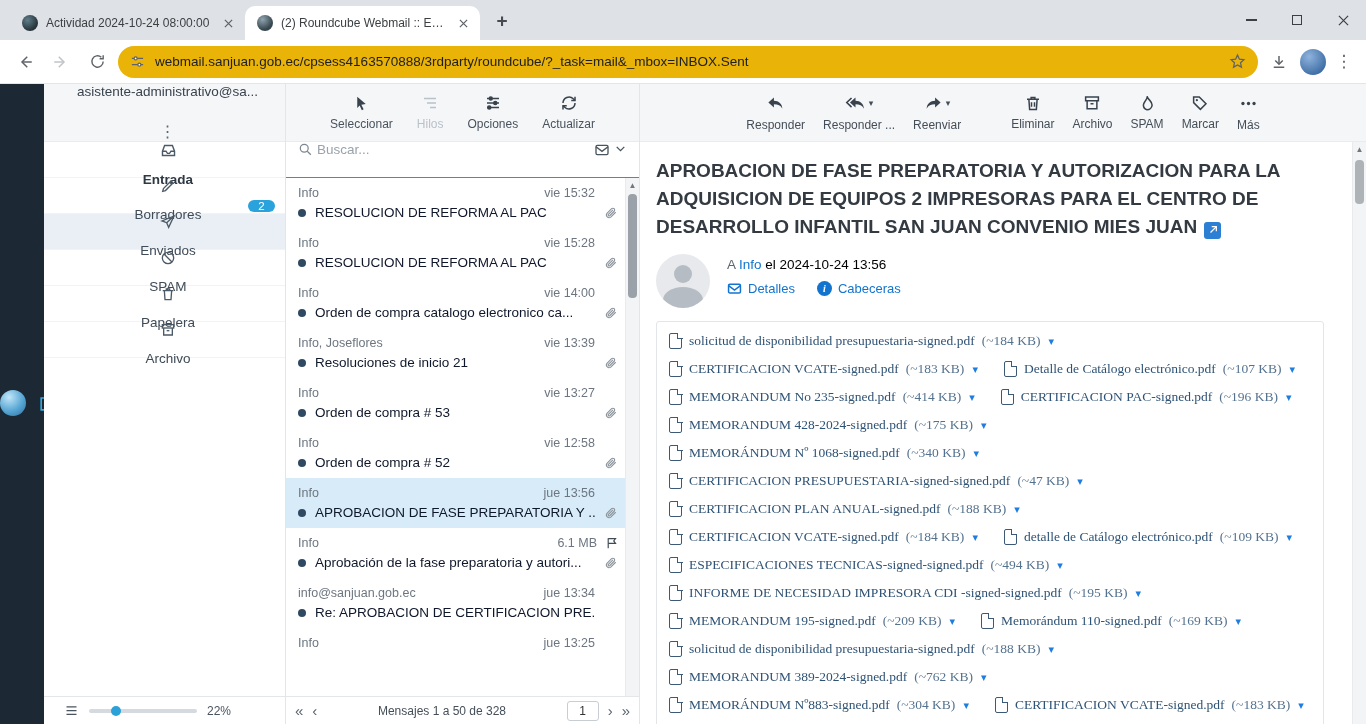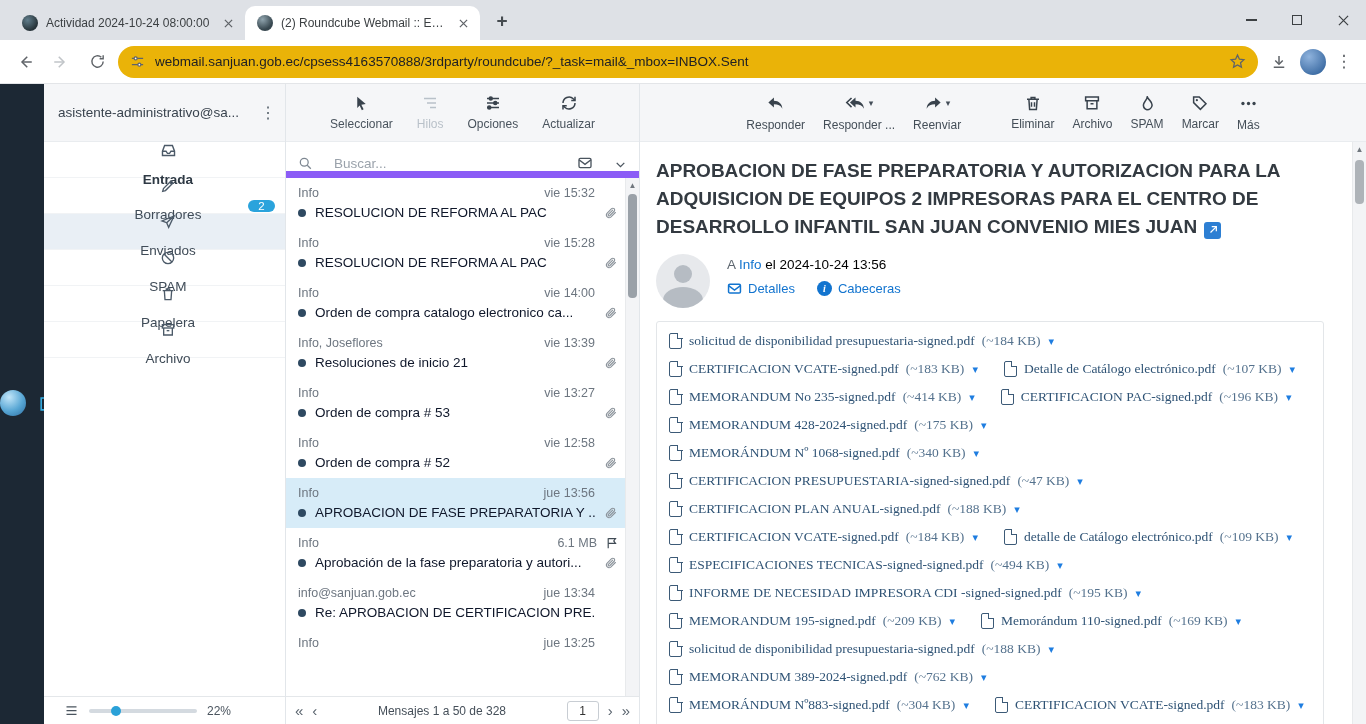--- a/index.html
+++ b/index.html
@@ -36,41 +36,41 @@
   .rail { width:44px; background:#1c2834; display:flex; align-items:center; padding:8px 0 10px; gap:12px; flex-shrink:0; }
   .rail-ic { width:32px; height:30px; display:flex; align-items:center; justify-content:center; color:#7e95aa; }
   .rail-ic.active { background:#2492d0; border-radius:6px; color:#fff; }
   .logo-sphere { width:26px; height:26px; border-radius:50%; background:radial-gradient(circle at 35% 28%, #c2e6f9, #57a6d4 55%, #2d6da0); }
   .cp-logo { color:#ff6c2c; font-size:13px; font-weight:bold; }
   .rail-spacer { flex:1; }
   .help-glyph { color:#dde5ec; font-size:15px; font-weight:bold; }
 
   
   .folderpanel { width:242px; border-right:1px solid #e2e6ea; display:flex; flex-direction:column; background:#fff; flex-shrink:0; }
-  .fp-header { height:58px; background:#f5f6f8; border-bottom:1px solid #e9ecef; display:flex; align-items:center; padding:0 8px 0 14px; gap:4px; }
+  .fp-header { height:58px; background:#f5f6f8; border-bottom:1px solid #e9ecef; display:flex; align-items:center; padding:0 8px 0 14px; gap:4px;flex-direction:column; }
   .fp-account { flex:1; font-size:13.5px; color:#39434e; white-space:nowrap; overflow:hidden; }
   .kebab-v { color:#5b6670; font-size:16px; width:18px; text-align:center; }
   .folders { flex:1; overflow:hidden; }
   .folder { height:36px; display:flex; align-items:center; gap:13px; padding:0 10px 0 17px; font-size:13.5px; color:#3f4b57; border-bottom:1px solid #f1f3f5;flex-direction:column; }
   .folder .f-ic { color:#4c5a68; display:flex; width:18px; justify-content:center; }
   .folder.selected { background:#e9eff5; }
   .folder.unread .f-label { font-weight:bold; color:#2e3944; }
   .badge { margin-left:auto; background:#2aa3dc; color:#fff; font-size:11.5px; min-width:27px; height:17px; border-radius:9px; display:flex; align-items:center; justify-content:center; padding:0 7px; }
   .fp-footer { height:28px; border-top:1px solid #e4e7ea; display:flex; align-items:center; gap:10px; padding:0 10px 0 20px; flex-shrink:0; }
   .slider-track { width:108px; height:4px; background:#d4dae0; border-radius:2px; position:relative; }
   .slider-fill { width:22%; height:100%; background:#2aa1d8; border-radius:2px; }
   .slider-knob { position:absolute; left:20%; top:-3px; width:10px; height:10px; border-radius:50%; background:#2aa1d8; }
   .zoom-label { font-size:12px; color:#4a545e; }
 
   
   .listpanel { width:354px; border-right:1px solid #e2e6ea; display:flex; flex-direction:column; background:#fff; position:relative; flex-shrink:0; }
   .lp-toolbar { height:58px; background:#f5f6f8; border-bottom:1px solid #e9ecef; display:flex; align-items:center; justify-content:center; gap:24px; flex-shrink:0; }
   .tb-btn { display:flex; flex-direction:column; align-items:center; gap:5px; font-size:12px; color:#49535d; }
   .tb-btn.disabled { color:#b9c1c9; }
-  .lp-search { height:36px; display:flex; align-items:flex-end; gap:21px; padding:0 12px; border-bottom:7px solid #8b5cf6; color:#7d8791; flex-shrink:0; }
+  .lp-search { height:36px; display:flex; align-items:flex-start; gap:4px; padding:0 12px; border-bottom:1px solid #8b5cf6; color:#7d8791; flex-shrink:0; }
   .search-input { flex:1; border:none; outline:none; background:transparent; font-size:13.5px; color:#444; font-family:"Liberation Sans",sans-serif; }
   .search-input::placeholder { color:#9aa2ab; }
   .lp-list { flex:1; overflow:hidden; position:relative; }
   .msg-row { padding:8px 44px 8px 12px; }
   .msg-row.selected { background:#d7ecf8; }
   .msg-l1 { display:flex; align-items:center; font-size:12.5px; color:#6d7680; gap:8px; }
   .msg-from { flex:1; white-space:nowrap; overflow:hidden; }
   .msg-l2 { display:flex; align-items:center; margin-top:5px; gap:9px; }
   .msg-dot { width:8px; height:8px; border-radius:50%; background:#2e4961; flex-shrink:0; }
   .msg-subj { flex:1; font-size:13.5px; color:#0f172a; white-space:nowrap; overflow:hidden; }

